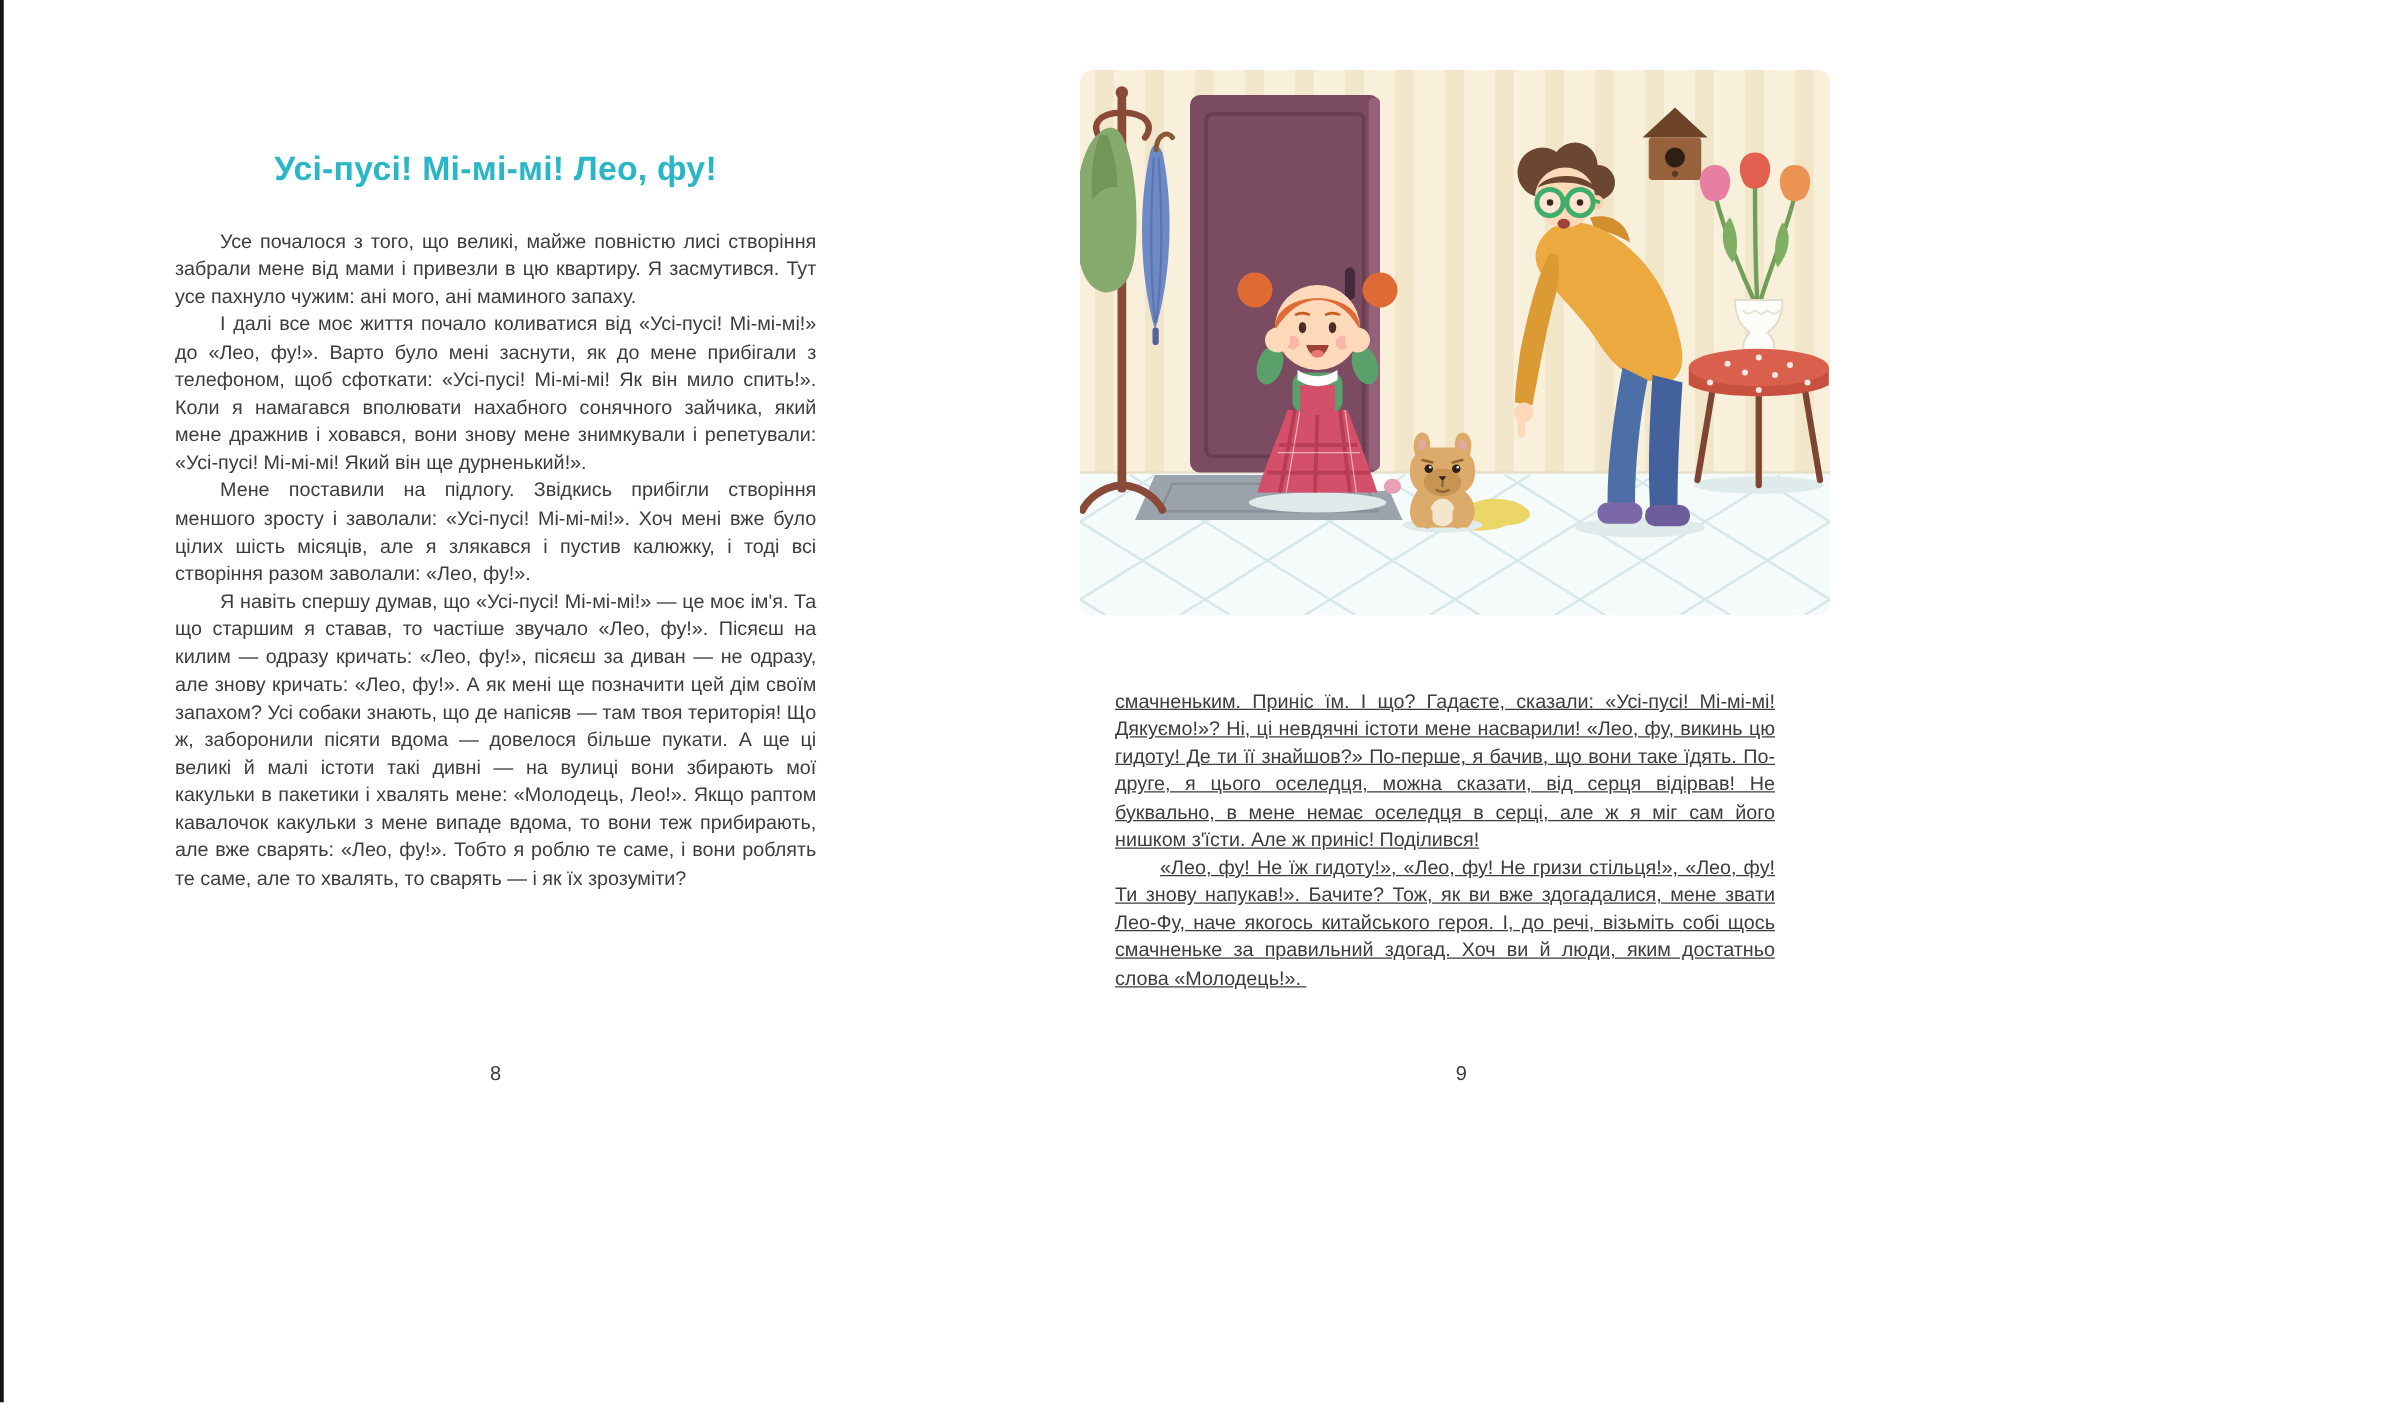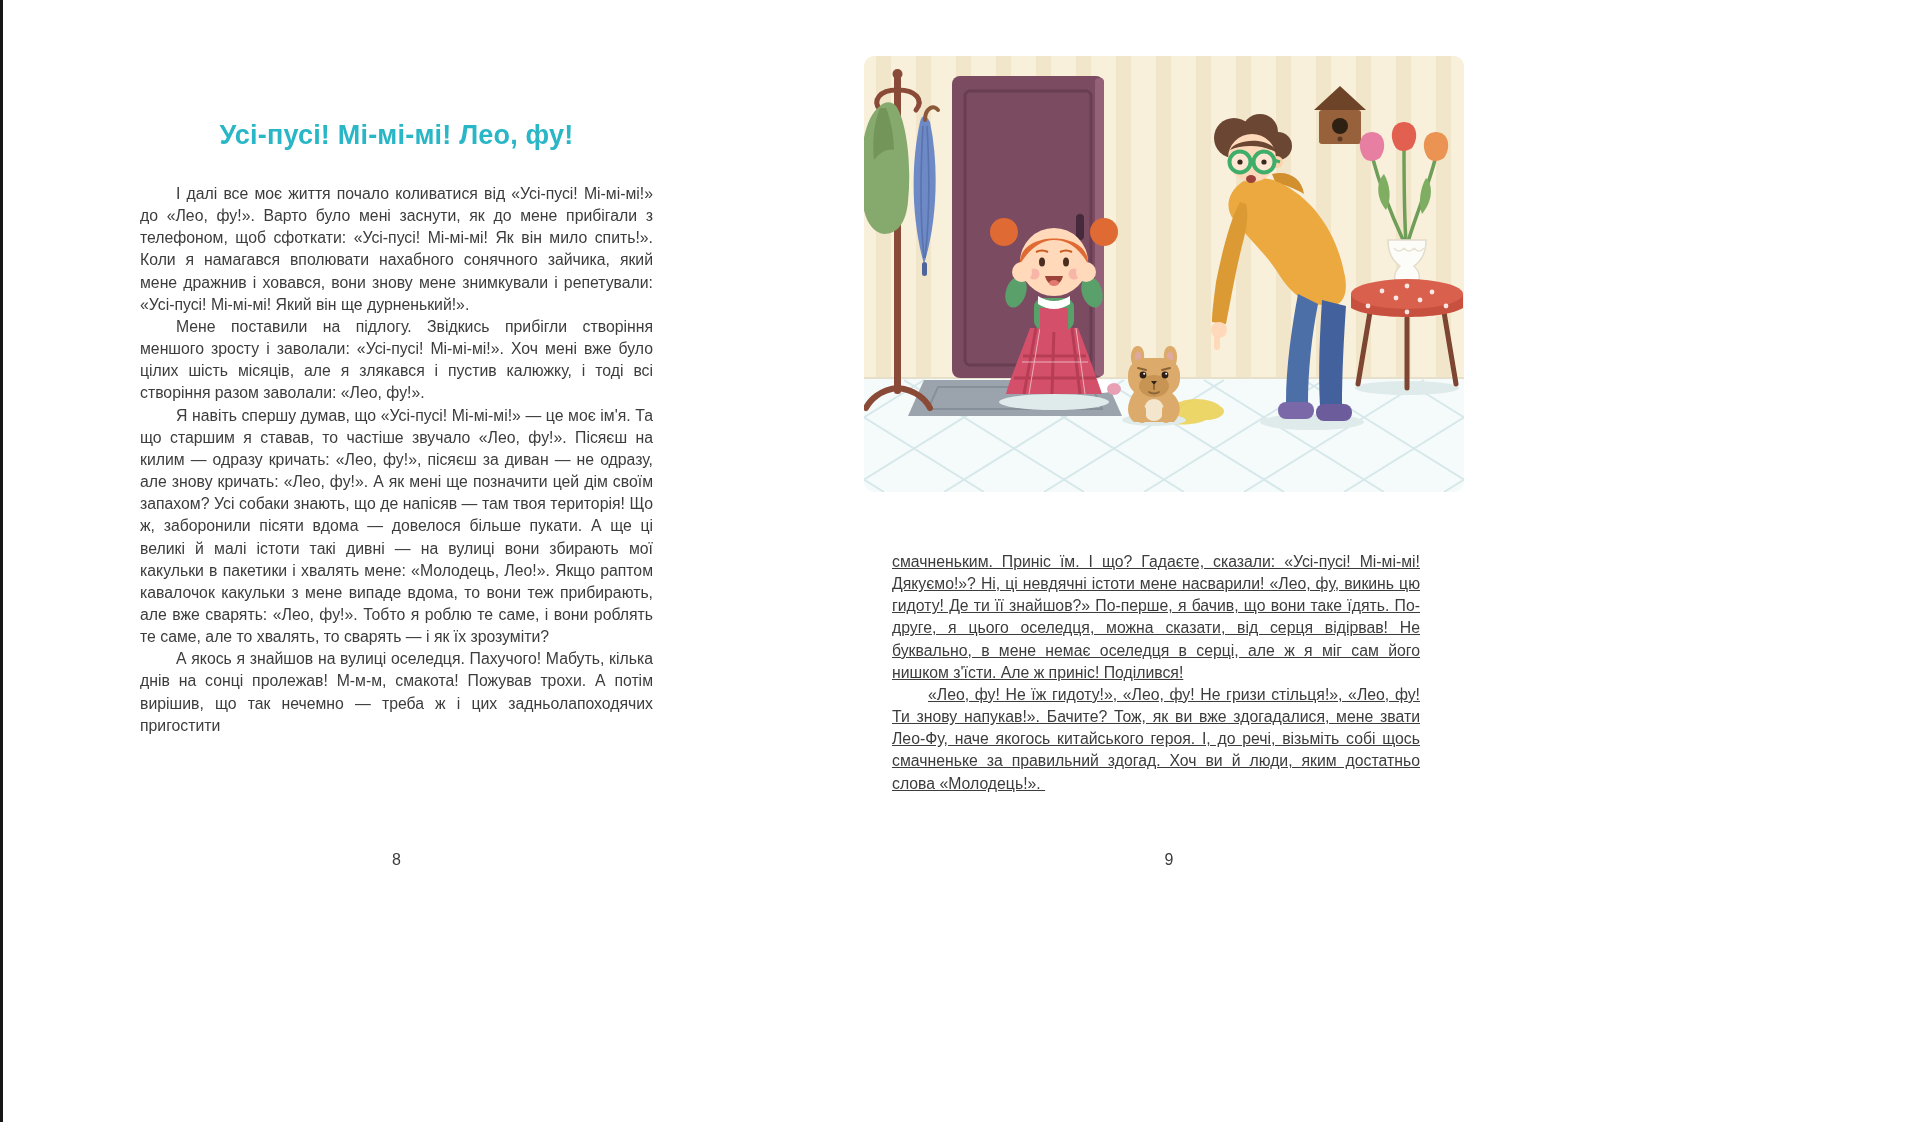--- a/index.html
+++ b/index.html
@@ -40,24 +40,24 @@
   .illustration svg { display:block; width:100%; height:100%; }
 </style>
 </head>
 <body>
 
 <div class="page-edge"></div>
 
 <div>
   <h1 class="title">Усі-пусі! Мі-мі-мі! Лео, фу!</h1>
   <div class="left-text">
+    <p class="body">Усе почалося з того, що великі, майже повністю лисі створіння забрали мене від мами і привезли в цю квартиру. Я засмутився. Тут усе пахнуло чужим: ані мого, ані маминого запаху.</p>
     <p class="body">І далі все моє життя почало коливатися від «Усі-пусі! Мі-мі-мі!» до «Лео, фу!». Варто було мені заснути, як до мене прибігали з телефоном, щоб сфоткати: «Усі-пусі! Мі-мі-мі! Як він мило спить!». Коли я намагався вполювати нахабного сонячного зайчика, який мене дражнив і ховався, вони знову мене знимкували і репетували: «Усі-пусі! Мі-мі-мі! Який він ще дурненький!».</p>
     <p class="body">Мене поставили на підлогу. Звідкись прибігли створіння меншого зросту і заволали: «Усі-пусі! Мі-мі-мі!». Хоч мені вже було цілих шість місяців, але я злякався і пустив калюжку, і тоді всі створіння разом заволали: «Лео, фу!».</p>
     <p class="body">Я навіть спершу думав, що «Усі-пусі! Мі-мі-мі!» — це моє ім'я. Та що старшим я ставав, то частіше звучало «Лео, фу!». Пісяєш на килим — одразу кричать: «Лео, фу!», пісяєш за диван — не одразу, але знову кричать: «Лео, фу!». А як мені ще позначити цей дім своїм запахом? Усі собаки знають, що де напісяв — там твоя територія! Що ж, заборонили пісяти вдома — довелося більше пукати. А ще ці великі й малі істоти такі дивні — на вулиці вони збирають мої какульки в пакетики і хвалять мене: «Молодець, Лео!». Якщо раптом кавалочок какульки з мене випаде вдома, то вони теж прибирають, але вже сварять: «Лео, фу!». Тобто я роблю те саме, і вони роблять те саме, але то хвалять, то сварять — і як їх зрозуміти?</p>
-    <p class="body">А якось я знайшов на вулиці оселедця. Пахучого! Мабуть, кілька днів на сонці пролежав! М-м-м, смакота! Пожував трохи. А потім вирішив, що так нечемно — треба ж і цих задньолапоходячих пригостити</p>
   </div>
   <div class="pagenum pn-left">8</div>
 </div>
 
 <div>
 
   <div class="illustration">
     <svg viewBox="0 0 600 436" xmlns="http://www.w3.org/2000/svg">
       <defs>
         <pattern id="wp" width="40" height="40" patternUnits="userSpaceOnUse">

